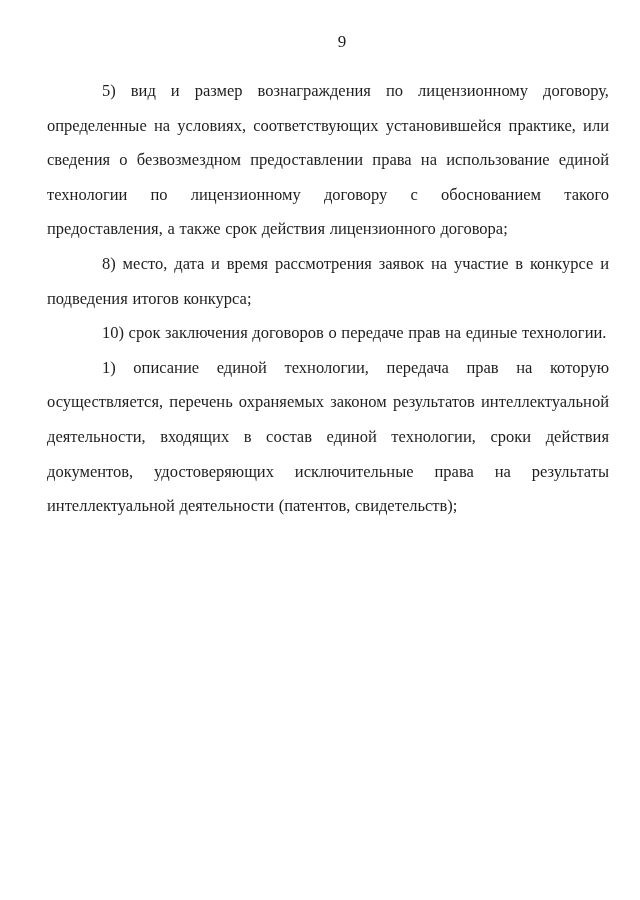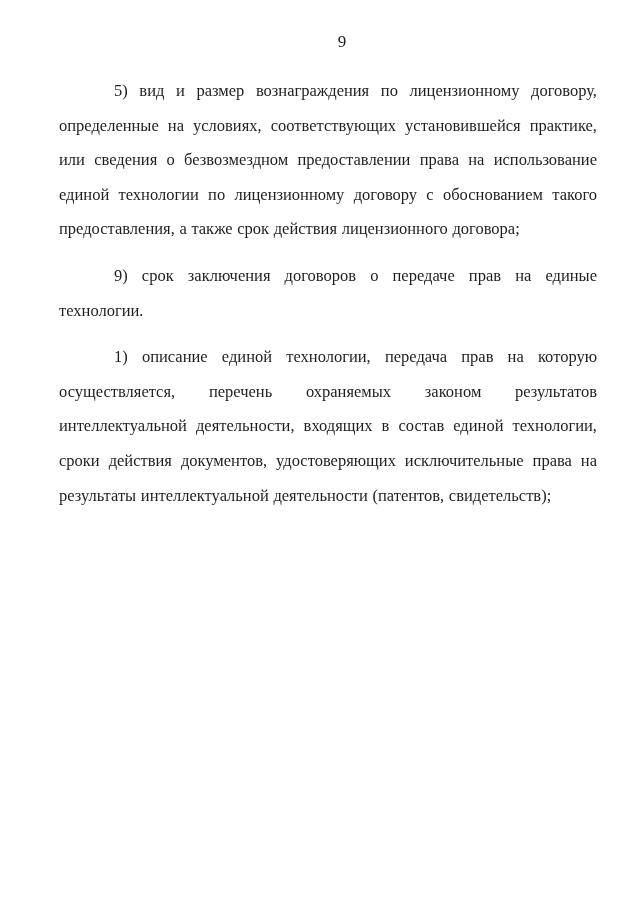--- a/index.html
+++ b/index.html
@@ -25,33 +25,34 @@
     margin: 32px 0 0 47px;
     text-align: center;
     font-size: 17px;
     transform: translateX(14px);
   }
   .content {
     width: 562px;
     margin: 22px 0 0 47px;
   }
   .content p {
-    margin: 12px;
+    margin: 0;
     padding: 0;
     font-size: 16.5px;
     line-height: 34.6px;
     text-align: justify;
     text-indent: 55px;
     word-spacing: 0.5px;
   }
 </style>
 </head>
 <body>
 
 <div class="page">
   <div class="page-number">9</div>
 
   <div class="content">
     <p>5) вид и размер вознаграждения по лицензионному договору, определенные на условиях, соответствующих установившейся практике, или сведения о безвозмездном предоставлении права на использование единой технологии по лицензионному договору с обоснованием такого предоставления, а также срок действия лицензионного договора;</p>
-    <p>9) срок заключения договоров о передаче прав на единые технологии.</p>
+    <p>8) место, дата и время рассмотрения заявок на участие в конкурсе и подведения итогов конкурса;</p>
+    <p>10) срок заключения договоров о передаче прав на единые технологии.</p>
     <p>1) описание единой технологии, передача прав на которую осуществляется, перечень охраняемых законом результатов интеллектуальной деятельности, входящих в состав единой технологии, сроки действия документов, удостоверяющих исключительные права на результаты интеллектуальной деятельности (патентов, свидетельств);</p>
   </div>
 </div>
 
 </body></html>

